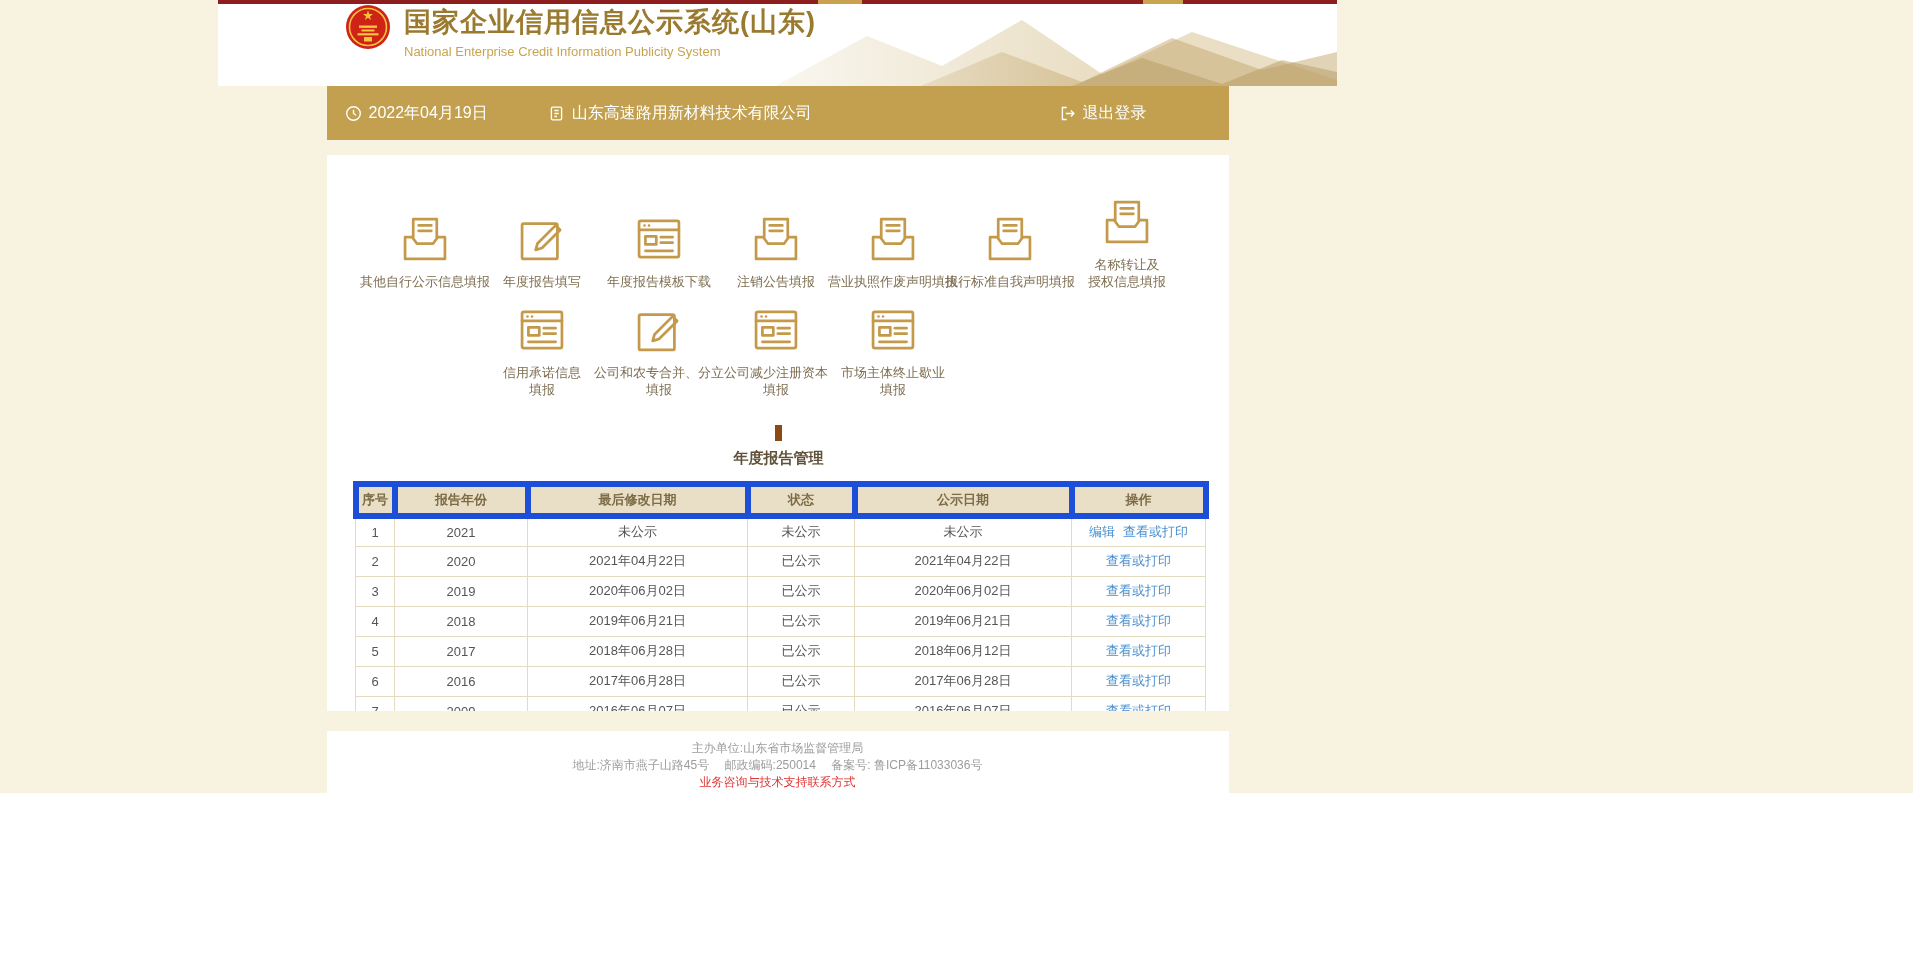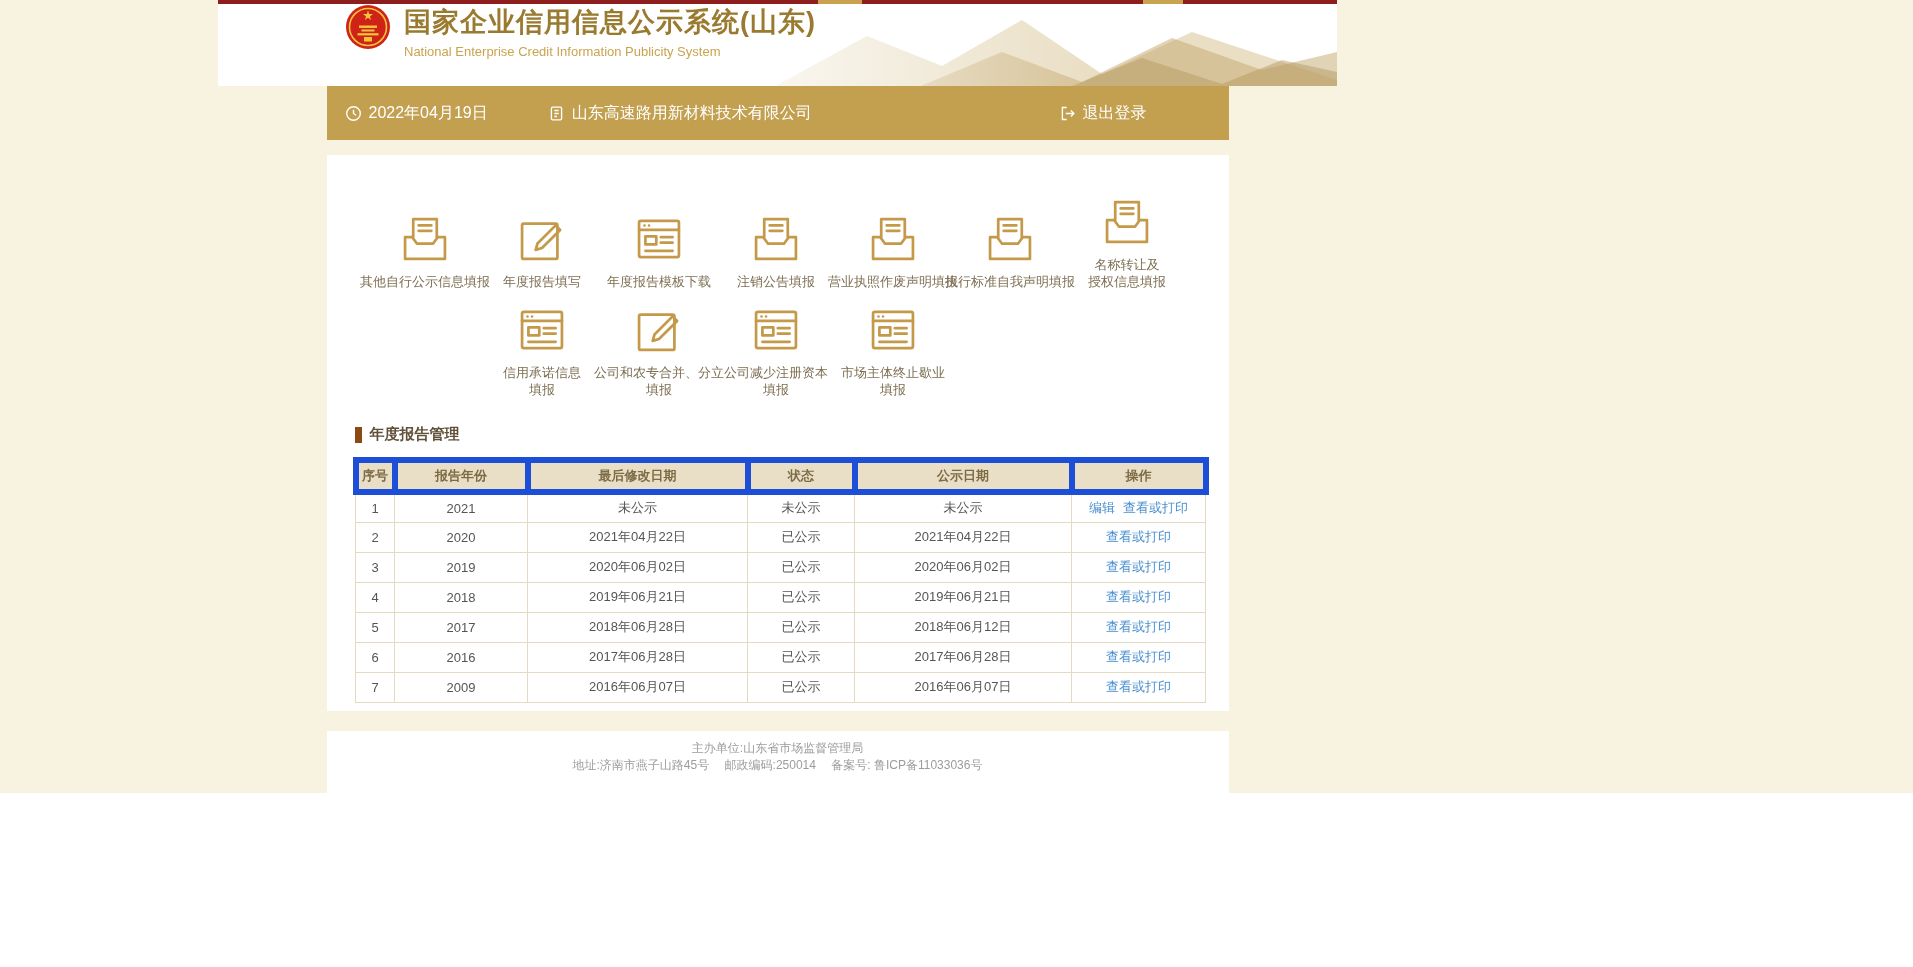--- a/index.html
+++ b/index.html
@@ -41,21 +41,21 @@
 
   .svc-row { display:flex; margin-left:14px; }
   .svc-row2 { margin-top:10px; margin-left:131px; }
   .service-item { width:117px; display:flex; flex-direction:column; align-items:center; text-align:center; cursor:pointer; }
   .svc-row1 .service-item { height:92px; justify-content:flex-end; }
   .svc-row2 .service-item { height:100px; justify-content:flex-start; }
   .svc-icon svg { width:58px; height:58px; fill:none; stroke:#c49a4a; stroke-width:3; stroke-linejoin:round; stroke-linecap:round; display:block; }
   .svc-icon svg .f { fill:#c49a4a; stroke:none; }
   .svc-label { font-size:13px; color:#7d6e52; line-height:1.3; margin-top:6px; white-space:nowrap; }
 
-  .section-head { display:flex; align-items:center; gap:8px; margin:24px 0 0 2px; }
+  .section-head { display:flex; align-items:center; gap:8px; margin:24px 0 0 2px;flex-direction:column; }
   .section-marker { width:7px; height:16px; background:#8b4a12; }
   .section-title { font-size:15px; font-weight:bold; color:#5f5138; }
 
   table.report { width:850px; margin-top:13px; border-collapse:collapse; font-size:13px; color:#555; table-layout:fixed; }
   table.report th { background:#e9dfc6; color:#7c6b45; font-weight:bold; height:32px; border:6px solid #1d4ed8; text-align:center; }
   table.report td { height:30px; border:1px solid #e3dabf; text-align:center; background:#fff; }
   a.action-link { color:#4a8fd0; text-decoration:none; cursor:pointer; margin:0 4px; }
 
   
   .footer { margin-top:20px; background:#fff; height:62px; text-align:center; font-size:12px; color:#9c9c9c; padding-top:7px; }
@@ -340,18 +340,21 @@
           </table>
         </div>
 
         <div class="footer">
           <div class="f-row">主办单位:山东省市场监督管理局</div>
           <div class="f-row">
             <span class="gap">地址:济南市燕子山路45号</span>
             <span class="gap">邮政编码:250014</span>
             <span>备案号: 鲁ICP备11033036号</span>
           </div>
+          <div class="f-row">
+            <a class="support-link">业务咨询与技术支持联系方式</a>
+          </div>
         </div>
       </div>
 
     </div>
   </div>
 </div>
 
 </body></html>

